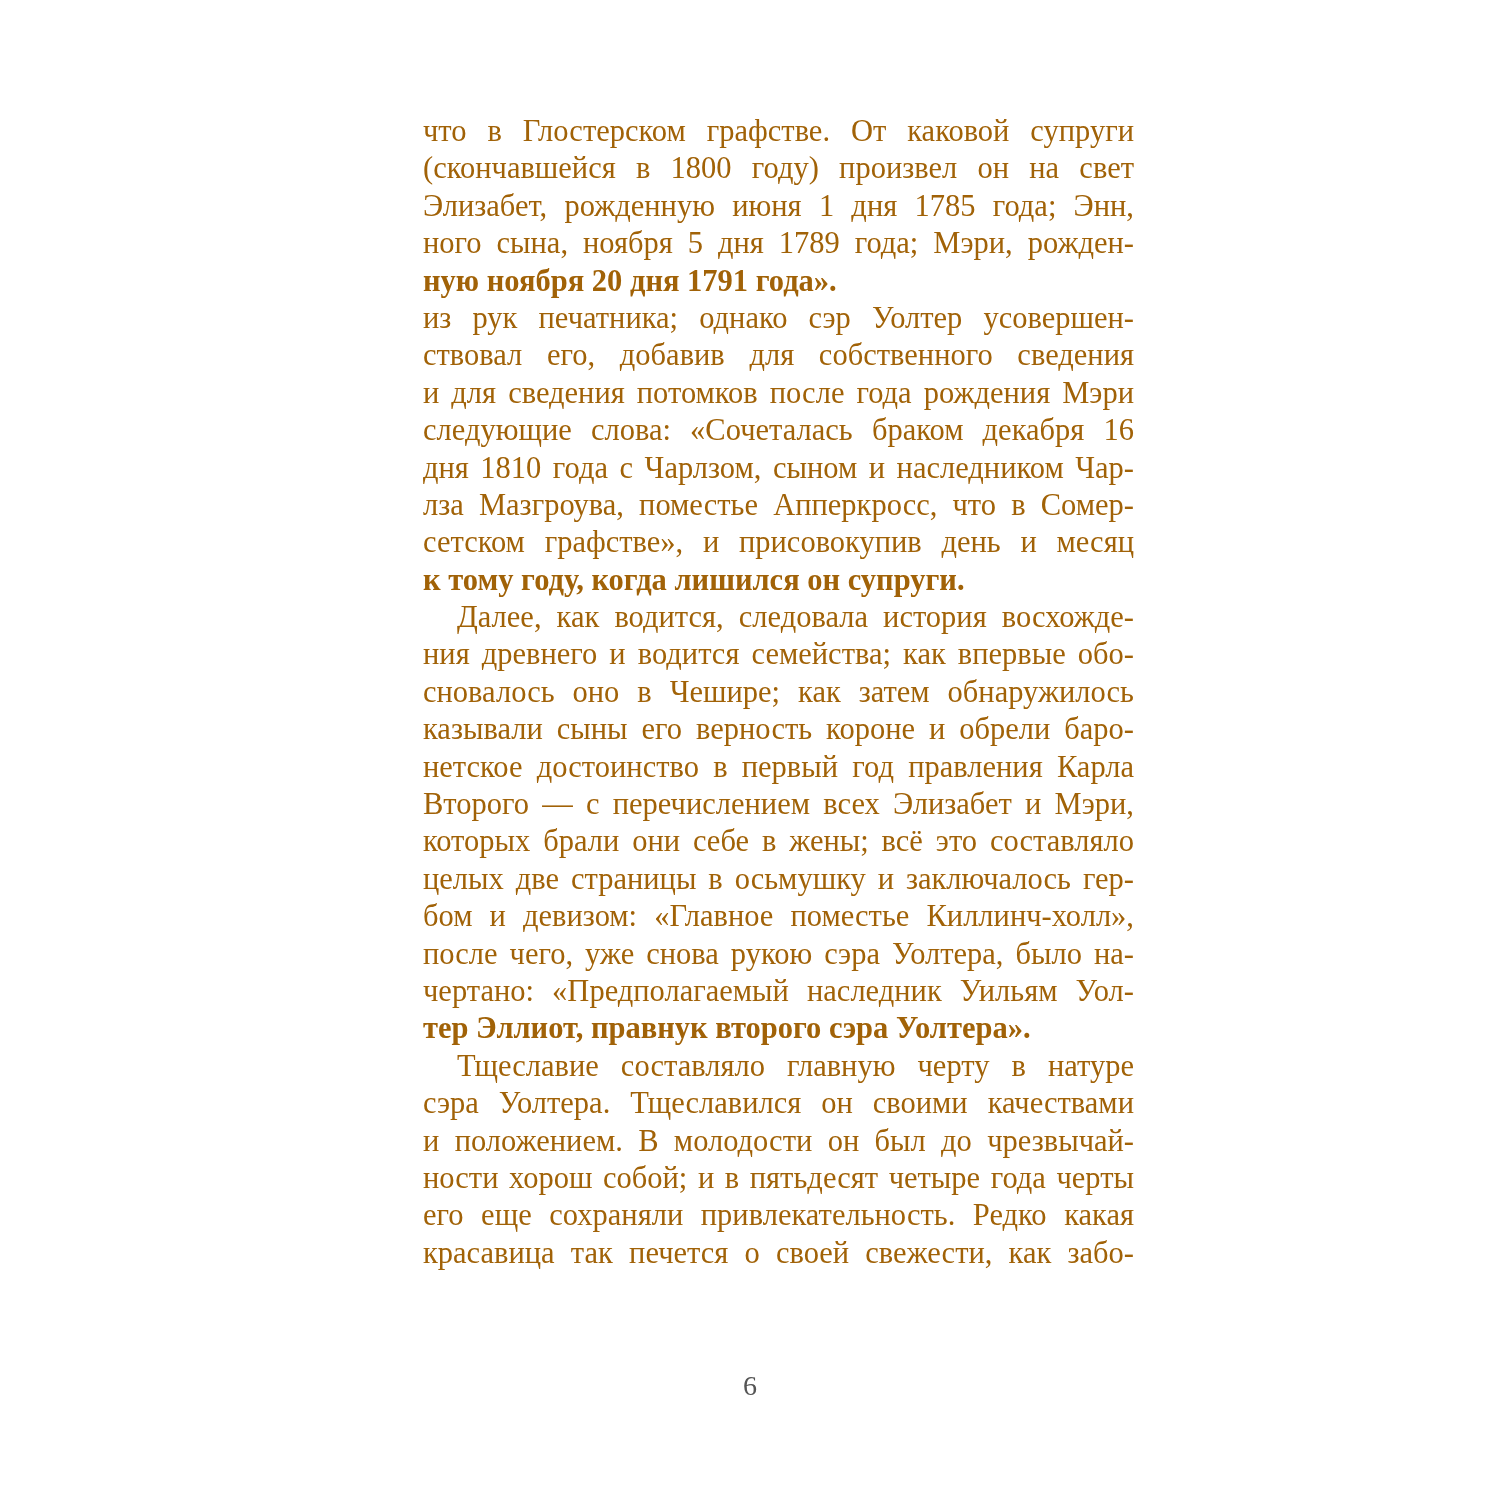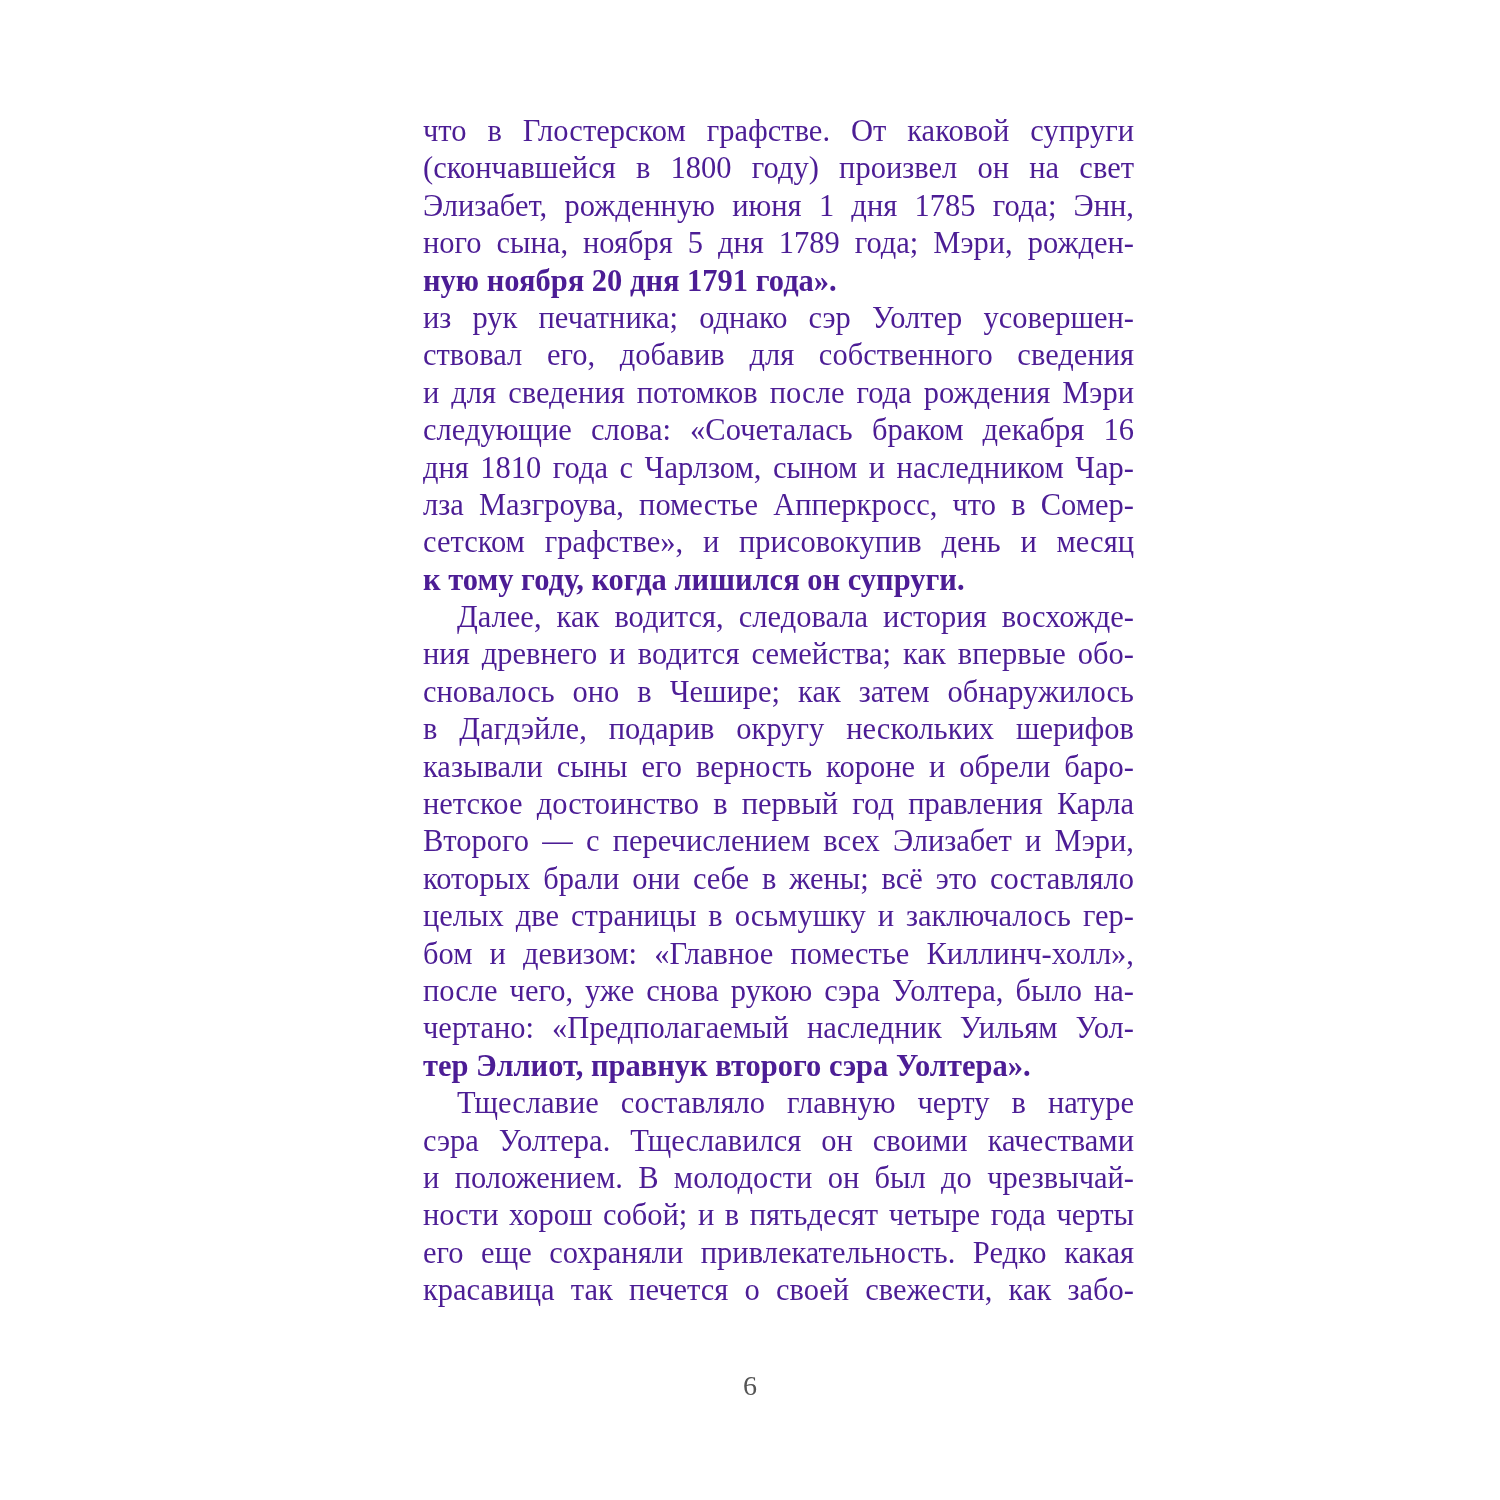--- a/index.html
+++ b/index.html
@@ -13,21 +13,21 @@
       position: relative;
       overflow: hidden;
     }
     .page {
       position: absolute;
       left: 423px;
       top: 113px;
       width: 711px;
       font-family: "Liberation Serif", "DejaVu Serif", serif;
       font-size: 30.5px;
-      color: #4c1d95;
+      color: #a16207;
     }
     .line {
       display: block;
       height: 37.4px;
       line-height: 37.4px;
       white-space: nowrap;
       text-align: justify;
       text-align-last: justify;
     }
     .line.last {
@@ -72,21 +72,20 @@
     <span class="line">дня 1810 года с Чарлзом, сыном и наследником Чар-</span>
     <span class="line">лза Мазгроува, поместье Апперкросс, что в Сомер-</span>
     <span class="line">сетском графстве», и присовокупив день и месяц</span>
     <span class="line last">к тому году, когда лишился он супруги.</span>
   </div>
 
   <div class="para">
     <span class="line indent">Далее, как водится, следовала история восхожде-</span>
     <span class="line">ния древнего и водится семейства; как впервые обо-</span>
     <span class="line">сновалось оно в Чешире; как затем обнаружилось</span>
-    <span class="line">в Дагдэйле, подарив округу нескольких шерифов</span>
     <span class="line">казывали сыны его верность короне и обрели баро-</span>
     <span class="line">нетское достоинство в первый год правления Карла</span>
     <span class="line">Второго — с перечислением всех Элизабет и Мэри,</span>
     <span class="line">которых брали они себе в жены; всё это составляло</span>
     <span class="line">целых две страницы в осьмушку и заключалось гер-</span>
     <span class="line">бом и девизом: «Главное поместье Киллинч-холл»,</span>
     <span class="line">после чего, уже снова рукою сэра Уолтера, было на-</span>
     <span class="line">чертано: «Предполагаемый наследник Уильям Уол-</span>
     <span class="line last">тер Эллиот, правнук второго сэра Уолтера».</span>
   </div>

